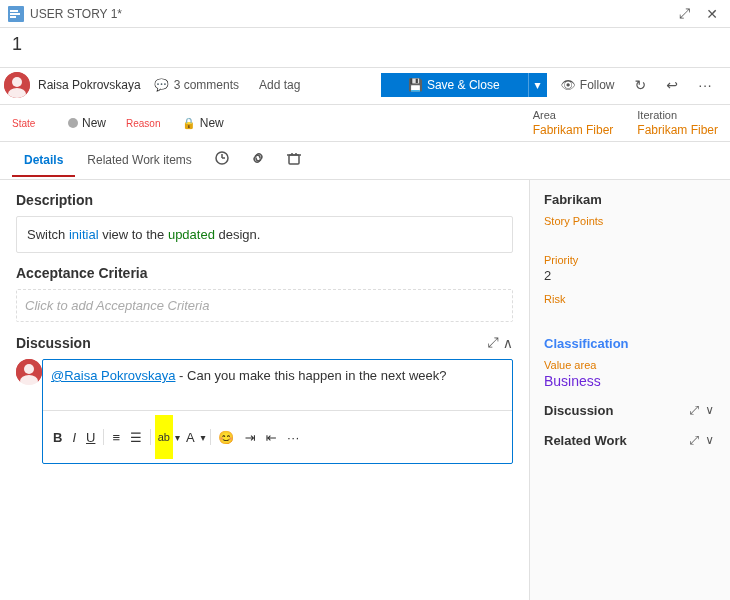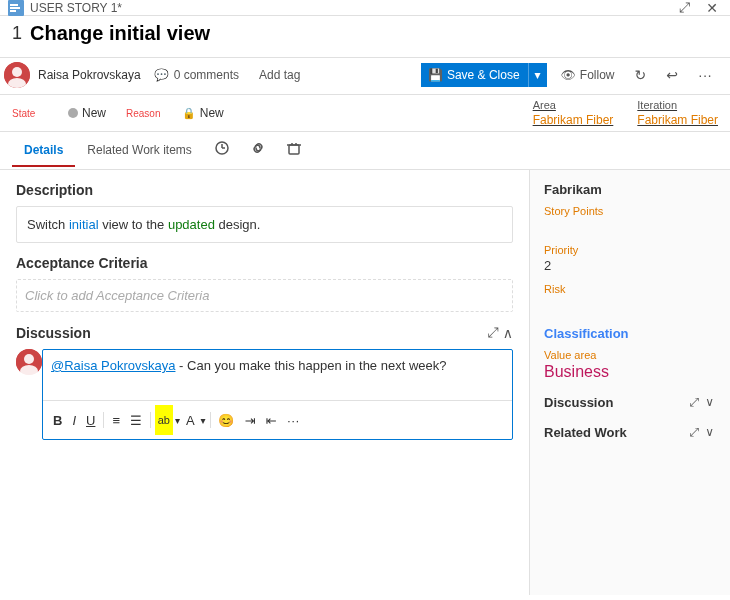--- a/index.html
+++ b/index.html
@@ -1,49 +1,49 @@
 <!DOCTYPE html>
 <html><head>
   <meta charset="utf-8">
   <style>
     * { box-sizing: border-box; margin: 0; padding: 0; }
     body { font-family: 'Segoe UI', Arial, sans-serif; font-size: 13px; background: #fff; width: 730px; height: 600px; overflow: hidden; color: #333; }
 
     
-    .title-bar { background: #fff; border-bottom: 1px solid #e0e0e0; padding: 4px 8px; display: flex; align-items: center; justify-content: space-between; height: 16px; }
+    .title-bar { background: #fff; border-bottom: 1px solid #e0e0e0; padding: 4px 8px; display: flex; align-items: center; justify-content: space-between; height: 28px; }
     .title-bar-left { display: flex; align-items: center; gap: 6px; font-size: 12px; color: #555; }
     .title-bar-right { display: flex; gap: 8px; align-items: center; }
     .title-bar-btn { background: none; border: none; cursor: pointer; color: #555; font-size: 14px; padding: 2px 4px; }
 
     
     .work-header { padding: 6px 12px 6px 12px; border-bottom: 1px solid #e0e0e0; }
     .work-title-row { display: flex; align-items: center; gap: 8px; margin-bottom: 6px; }
     .work-number { font-size: 18px; color: #333; font-weight: 400; }
     .work-title { font-size: 20px; font-weight: 600; color: #000; }
 
     
     .action-bar { display: flex; align-items: center; gap: 8px; padding: 4px 12px 6px 4px; border-bottom: 1px solid #e0e0e0; }
     .avatar { width: 26px; height: 26px; border-radius: 50%; background: #c44; display: flex; align-items: center; justify-content: center; color: white; font-size: 11px; overflow: hidden; }
     .user-name { font-size: 12px; color: #333; }
     .comments-btn { display: flex; align-items: center; gap: 4px; background: none; border: none; color: #555; font-size: 12px; cursor: pointer; padding: 2px 6px; }
     .add-tag-btn { background: none; border: none; color: #555; font-size: 12px; cursor: pointer; padding: 2px 6px; }
     .save-btn-group { display: flex; align-items: center; margin-left: auto; }
-    .save-btn { background: #0078d4; color: white; border: none; padding: 5px 8px; font-size: 12px; cursor: pointer; border-right: 1px solid rgba(255,255,255,0.3); }
+    .save-btn { background: #0078d4; color: white; border: none; padding: 5px 28px; font-size: 12px; cursor: pointer; border-right: 1px solid rgba(255,255,255,0.3); }
     .save-dropdown { background: #0078d4; color: white; border: none; padding: 5px 6px; font-size: 12px; cursor: pointer; }
     .follow-btn { display: flex; align-items: center; gap: 4px; background: none; border: none; color: #555; font-size: 12px; cursor: pointer; padding: 2px 6px; }
     .toolbar-icon-btn { background: none; border: none; color: #555; cursor: pointer; padding: 2px 6px; font-size: 14px; }
 
     
     .fields-row { display: flex; align-items: center; padding: 4px 12px; border-bottom: 1px solid #e0e0e0; gap: 20px; }
     .field-group { display: flex; align-items: center; gap: 6px; }
     .field-label { font-size: 10px; color: #ef4444; min-width: 50px; }
     .field-value { font-size: 12px; color: #333; display: flex; align-items: center; gap: 4px; }
     .state-dot { width: 10px; height: 10px; border-radius: 50%; background: #aaa; display: inline-block; }
     .lock-icon { color: #aaa; font-size: 11px; }
-    .area-iteration-group { display: flex; gap: 24px; margin-left: auto; text-decoration: underline; }
+    .area-iteration-group { display: flex; gap: 24px; margin-left: auto; }
     .field-col { display: flex; flex-direction: column; gap: 2px; }
     .field-col-label { font-size: 11px; color: #555; }
     .field-col-value { font-size: 12px; color: #e07b00; }
 
     
     .tabs-bar { display: flex; align-items: center; border-bottom: 1px solid #e0e0e0; padding: 0 12px; }
     .tab { padding: 8px 12px; font-size: 12px; cursor: pointer; color: #555; border-bottom: 2px solid transparent; }
     .tab.active { color: #0078d4; border-bottom: 2px solid #b91c1c; font-weight: 600; }
     .tab-icon { padding: 8px 10px; font-size: 14px; color: #555; cursor: pointer; border-bottom: 2px solid transparent; }
 
@@ -79,21 +79,21 @@
     .fmt-separator { width: 1px; height: 16px; background: #ddd; margin: 0 2px; }
 
     
     .planning-title { font-size: 13px; font-weight: 600; color: #333; margin-bottom: 8px; }
     .planning-field { margin-bottom: 10px; }
     .planning-field-label { font-size: 11px; color: #e07b00; margin-bottom: 2px; }
     .planning-field-value { font-size: 13px; color: #333; }
     .classification-title { font-size: 13px; font-weight: 600; color: #3b82f6; margin-top: 14px; margin-bottom: 8px; }
     .classification-field { margin-bottom: 8px; }
     .classification-field-label { font-size: 11px; color: #e07b00; margin-bottom: 2px; }
-    .classification-field-value { font-size: 16px; color: #be185d; }
+    .classification-field-value { font-size: 14px; color: #6d28d9; }
     .expandable-section { display: flex; justify-content: space-between; align-items: center; margin-top: 12px; margin-bottom: 4px; }
     .expandable-title { font-size: 13px; font-weight: 600; color: #333; }
     .expand-icons { display: flex; gap: 2px; }
     .expand-btn { background: none; border: none; cursor: pointer; color: #555; font-size: 12px; padding: 2px; }
 
     
     .story-icon-svg { display: inline-block; width: 16px; height: 16px; }
 
     
     ::-webkit-scrollbar { width: 6px; }
@@ -114,36 +114,35 @@
   </div>
   <div class="title-bar-right">
     <button class="title-bar-btn">⤢</button>
     <button class="title-bar-btn">✕</button>
   </div>
 </div>
 
 <div class="work-header">
   <div class="work-title-row">
     <span class="work-number">1</span>
-    <span class="work-title">Change initial view</span>
   </div>
 </div>
 
 <div class="action-bar">
   <div class="avatar">
     <svg width="26" height="26" viewBox="0 0 26 26">
       <circle cx="13" cy="13" r="13" fill="#c44"></circle>
       <circle cx="13" cy="10" r="5" fill="#fff" opacity="0.9"></circle>
       <ellipse cx="13" cy="22" rx="9" ry="6" fill="#fff" opacity="0.9"></ellipse>
     </svg>
   </div>
   <span class="user-name">Raisa Pokrovskaya</span>
   <button class="comments-btn">
     <span>💬</span>
-    <span>0 comments</span>
+    <span>3 comments</span>
   </button>
   <button class="add-tag-btn">Add tag</button>
   <div class="save-btn-group">
     <button class="save-btn">
       <span>💾 </span>
       <span>Save &amp; Close</span>
     </button>
     <button class="save-dropdown">▾</button>
   </div>
   <button class="follow-btn">
@@ -242,21 +241,21 @@
           <span class="mention">@Raisa Pokrovskaya</span><span> - Can you make this happen in the next week?</span>
         </div>
         <div class="discussion-toolbar">
           <button class="fmt-btn bold">B</button>
           <button class="fmt-btn italic">I</button>
           <button class="fmt-btn underline">U</button>
           <span class="fmt-separator"></span>
           <button class="fmt-btn">≡</button>
           <button class="fmt-btn">☰</button>
           <span class="fmt-separator"></span>
-          <button class="fmt-btn" style="background:#ffff00; padding: 9px 3px; font-size:11px;">ab</button>
+          <button class="fmt-btn" style="background:#ffff00; padding: 16px 3px; font-size:11px;">ab</button>
           <span style="cursor:pointer; font-size:10px;">▾</span>
           <button class="fmt-btn">A</button>
           <span style="cursor:pointer; font-size:10px;">▾</span>
           <span class="fmt-separator"></span>
           <button class="fmt-btn">😊</button>
           <button class="fmt-btn">⇥</button>
           <button class="fmt-btn">⇤</button>
           <button class="fmt-btn">···</button>
         </div>
       </div>

